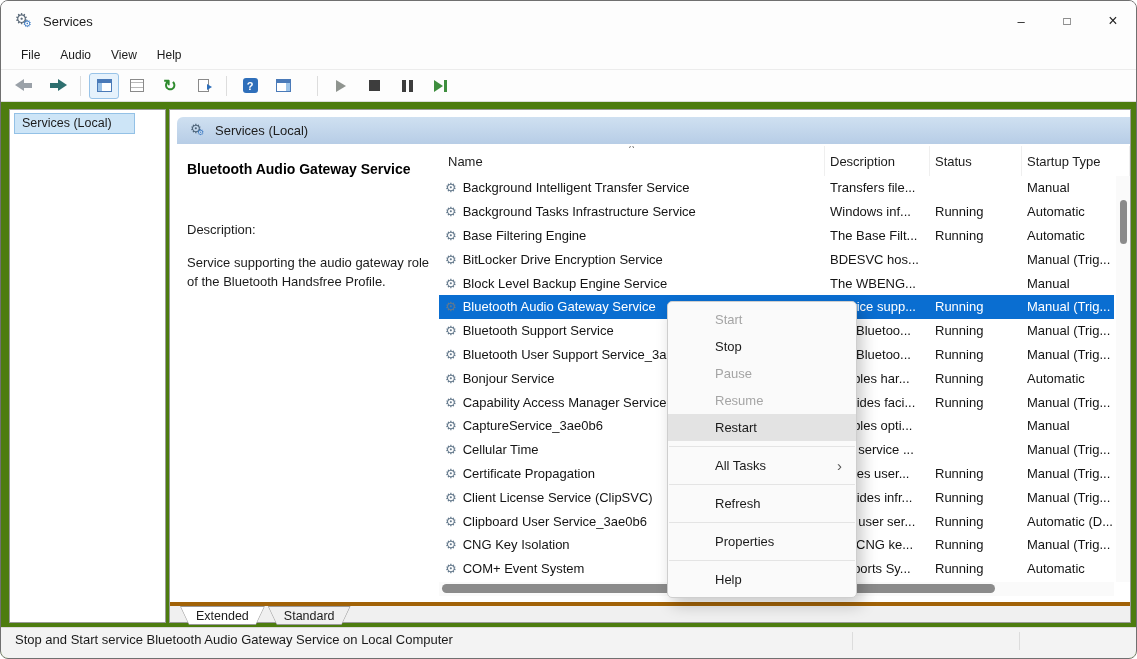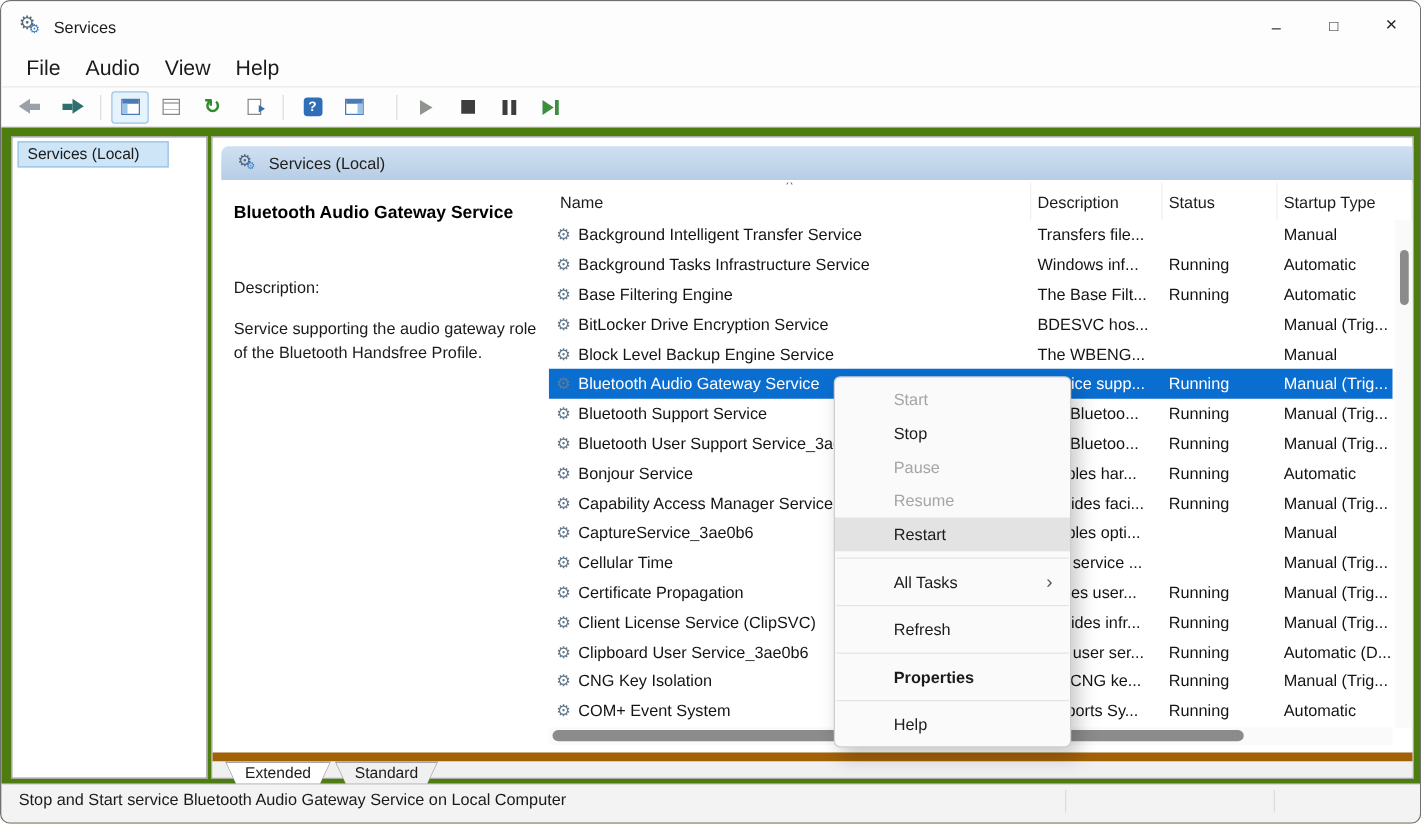--- a/index.html
+++ b/index.html
@@ -14,21 +14,21 @@
   .app-icon .g2 { position:absolute; left:8px; top:8px; font-size:10px; color:#3f7cc4; line-height:1; }
   .titlebar .title { font-size:13px; color:#1b1b1b; }
   .win-controls { position:absolute; right:0; top:0; height:40px; display:flex; }
   .win-btn { width:46px; height:40px; border:none; background:transparent; display:flex; align-items:center; justify-content:center; color:#222; cursor:default; }
   .win-btn .glyph-min { font-size:13px; }
   .win-btn .glyph-max { font-size:12px; }
   .win-btn .glyph-close { font-size:16px; }
 
   
   .menubar { position:absolute; left:0; top:40px; right:0; height:28px; background:#fdfdfd; display:flex; align-items:center; padding-left:10px; }
-  .menu-item { font-size:17px; padding:3px 10px; }
+  .menu-item { font-size:12px; padding:3px 10px; }
 
   
   .toolbar { position:absolute; left:0; top:68px; right:0; height:33px; background:#fdfdfd; border-bottom:1px solid #dcdcdc; border-top:1px solid #ececec; display:flex; align-items:center; padding-left:8px; gap:3px; }
   .tb-btn { width:30px; height:26px; border:1px solid transparent; background:transparent; border-radius:3px; display:flex; align-items:center; justify-content:center; }
   .tb-btn.active-toggle { border-color:#98c3e8; background:#e6f2fc; }
   .tb-sep { width:1px; height:20px; background:#dddddd; margin:0 5px; }
   .grp-gap { margin-left:16px; }
   .arr { position:relative; width:19px; height:13px; display:inline-block; }
   .arr i { position:absolute; display:block; font-style:normal; }
   .arr-left { --ac:#9aa1a8; }
@@ -83,33 +83,33 @@
   .svc-row .cell { padding-left:5px; white-space:nowrap; overflow:hidden; }
   .name-cell { display:flex; align-items:center; gap:6px; padding-left:6px !important; }
   .gear { font-size:13px; color:#64798c; line-height:1; flex:0 0 auto; }
   .svc-row.selected { background:#0a6ed1; color:#fff; }
   .h-track { position:absolute; left:0; top:436px; width:675px; height:14px; background:#fafafa; }
   .h-thumb { position:absolute; left:3px; top:2px; width:553px; height:9px; background:#8b8b8b; border-radius:5px; }
   .v-track { position:absolute; right:0; top:30px; width:14px; height:406px; background:#fafafa; }
   .v-thumb { position:absolute; right:3px; top:24px; width:7px; height:44px; background:#8b8b8b; border-radius:4px; }
 
   
-  .tabs-strip { position:absolute; left:0; right:0; bottom:0; height:20px; background:#f0f0f0; border-top:7px solid #a16207; display:flex; padding-left:10px; }
+  .tabs-strip { position:absolute; left:0; right:0; bottom:0; height:20px; background:#f0f0f0; border-top:4px solid #a16207; display:flex; padding-left:10px; }
   .tab { position:relative; height:19px; padding:0 16px; margin-right:3px; }
   .tab .tab-bg { position:absolute; inset:0; background:#9a9a9a; clip-path:polygon(0 0,100% 0,calc(100% - 9px) 100%,9px 100%); }
   .tab .tab-bg::after { content:""; position:absolute; inset:1px; background:#f0f0f0; clip-path:polygon(0 0,100% 0,calc(100% - 8px) 100%,8px 100%); }
   .tab.active .tab-bg::after { background:#ffffff; }
   .tab-label { position:relative; z-index:1; font-size:12.5px; line-height:18px; }
 
   
   .context-menu { position:absolute; left:666px; top:300px; width:190px; background:#fafafa; border:1px solid #cecece; border-radius:5px; box-shadow:5px 7px 16px rgba(0,0,0,.22); padding:4px 0; z-index:50; }
   .cm-item { position:relative; height:27px; line-height:27px; padding-left:47px; font-size:13px; color:#1b1b1b; }
   .cm-item.disabled { color:#a5a5a5; }
   .cm-item.highlighted { background:#e3e3e3; }
-  .cm-item.bold { font-weight:bold; }
+  .cm-item.bold { font-weight:normal; }
   .cm-item.sep_after { margin-bottom:11px; }
   .cm-item.sep_after::after { content:""; position:absolute; left:1px; right:1px; bottom:-6px; height:1px; background:#e4e4e4; }
   .cm-arrow { display:none; position:absolute; right:14px; top:0; font-size:15px; color:#555; }
   .cm-item.submenu .cm-arrow { display:block; }
 
   
   .statusbar { position:absolute; left:0; right:0; top:626px; bottom:0; background:#f3f3f3; border-top:1px solid #dadada; display:flex; align-items:center; padding:0 0 7px 14px; font-size:13px; color:#1a1a1a; }
   .sb-sep { position:absolute; top:4px; height:18px; width:1px; background:#dcdcdc; }
   .sb-sep.s1 { left:851px; }
   .sb-sep.s2 { left:1018px; }

